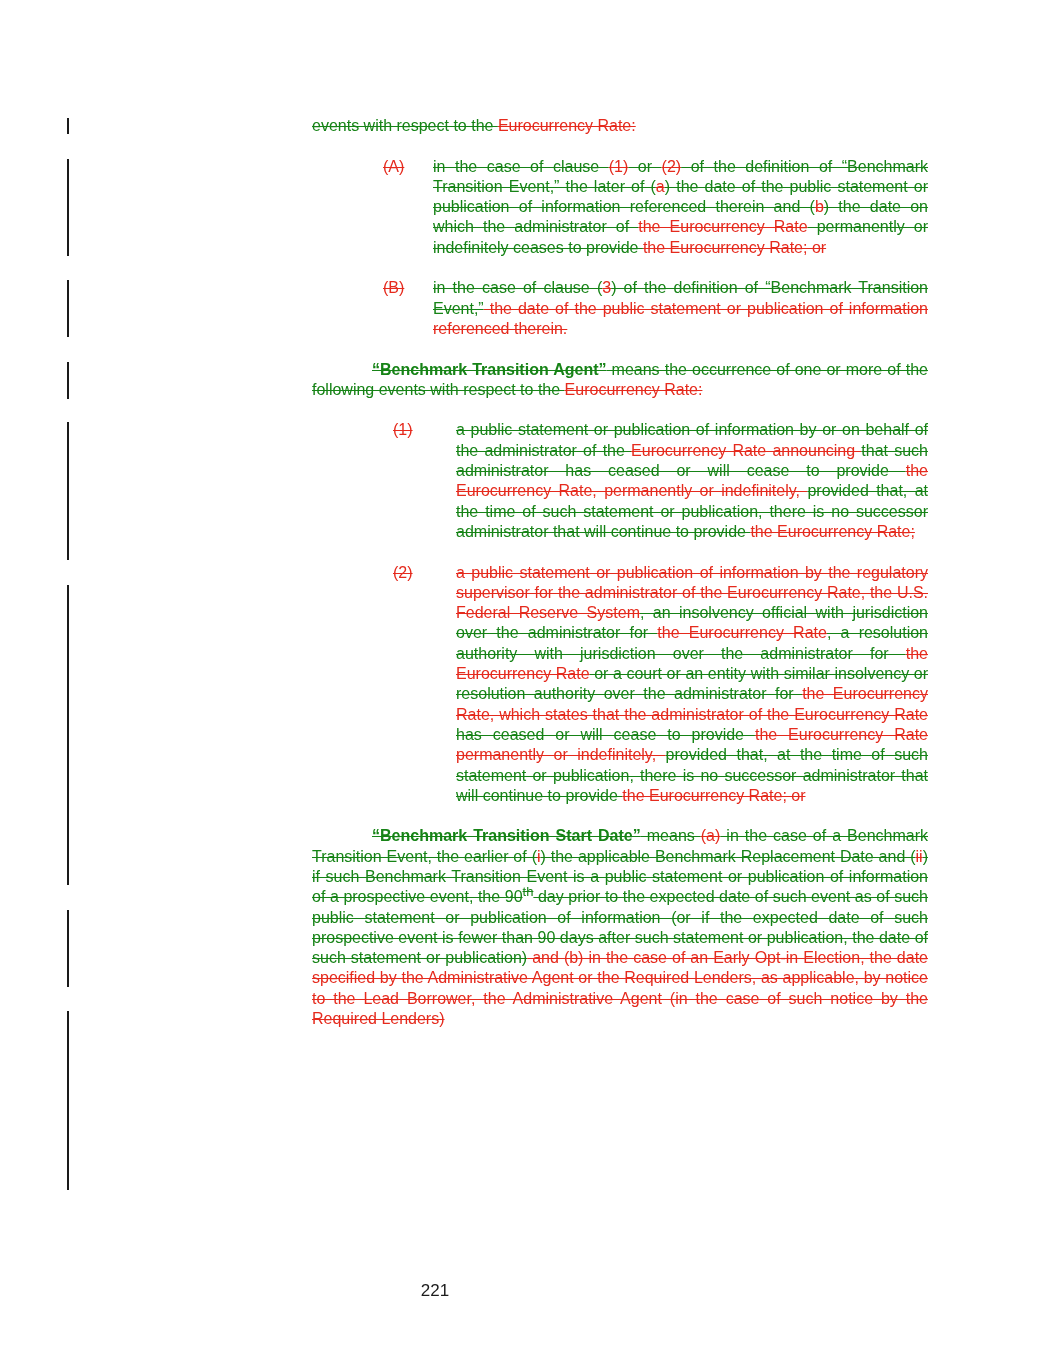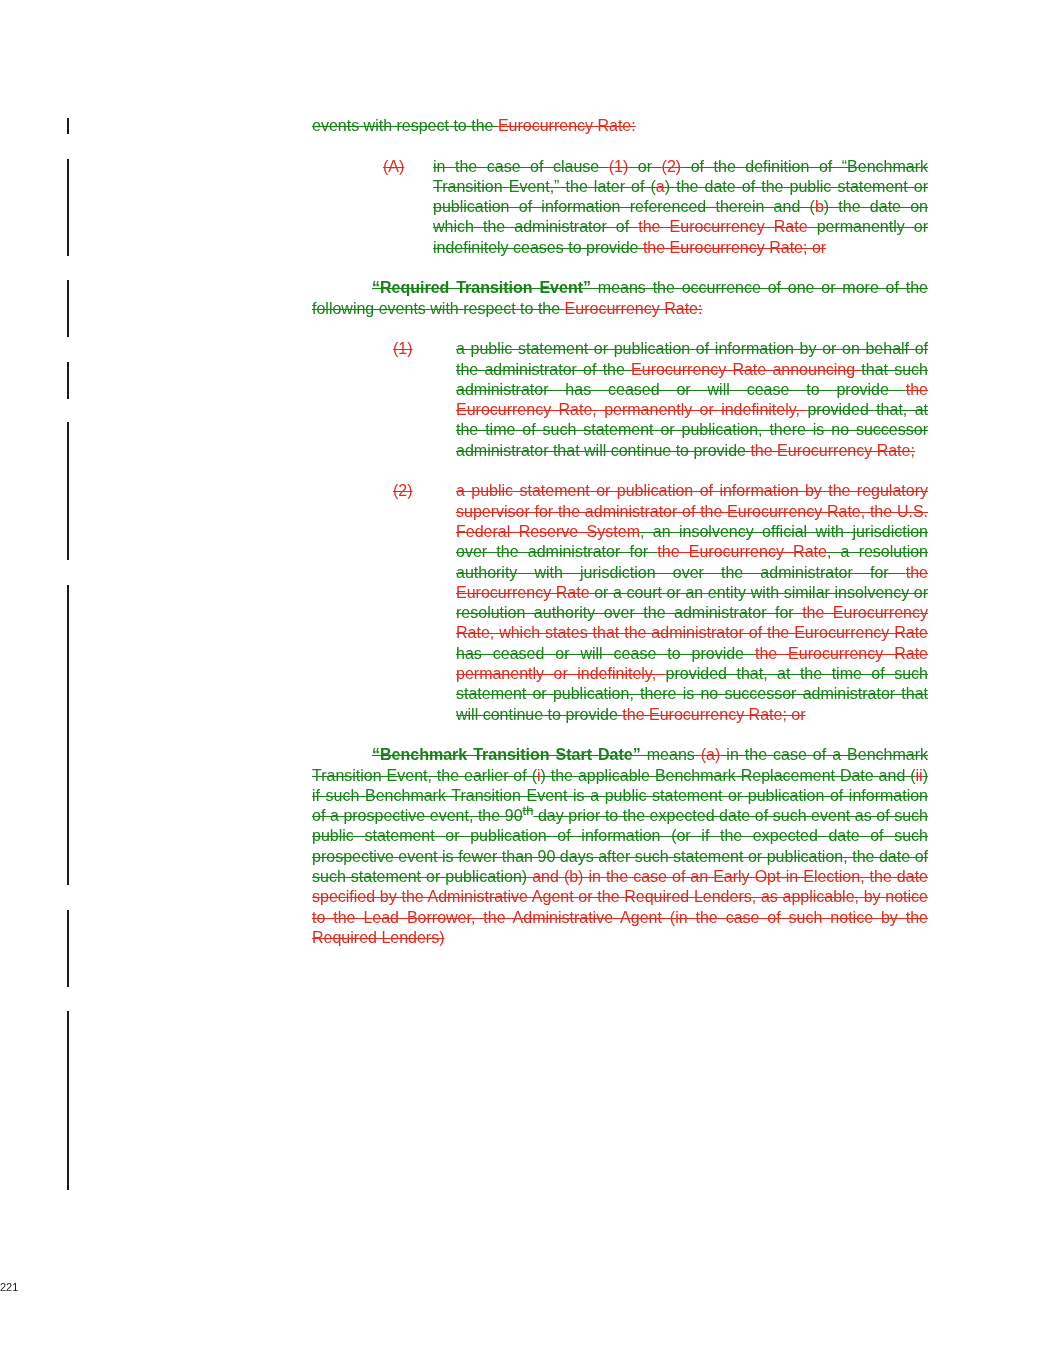--- a/index.html
+++ b/index.html
@@ -47,32 +47,34 @@
     position: absolute;
     left: 67px;
     width: 2px;
     background: #1a1a1a;
   }
   .pagenum {
     position: absolute;
     top: 1281px;
     left: 0;
     width: 870px;
-    font-size: 11px;
+    text-align: center;
+    font-size: 17px;
     color: var(--ink);
   }
 </style>
 </head>
 <body>
 
 <div class="page">
   <div class="content">
     <p class="para"><span class="green">events with respect to the </span><span class="red">Eurocurrency Rate:</span></p>
     <p class="para hang-outer"><span class="label red">(A)</span><span class="green">in the case of clause </span><span class="red">(1)</span><span class="green"> or </span><span class="red">(2)</span><span class="green"> of the definition of “Benchmark Transition Event,” the later of (</span><span class="red">a</span><span class="green">) the date of the public statement or publication of information referenced therein and (</span><span class="red">b</span><span class="green">) the date on which the administrator of </span><span class="red">the Eurocurrency Rate</span><span class="green"> permanently or indefinitely ceases to provide </span><span class="red">the Eurocurrency Rate; or</span></p>
-    <p class="para indent"><span class="green bold">“Required Transition Event”</span><span class="green"> means the occurrence of one or more of the following events with respect to the </span><span class="red">Eurocurrency Rate:</span></p>
+    <p class="para hang-outer"><span class="label red">(B)</span><span class="green">in the case of clause (</span><span class="red">3</span><span class="green">) of the definition of “Benchmark Transition Event,”</span><span class="red"> the date of the public statement or publication of information referenced therein.</span></p>
+    <p class="para indent"><span class="green bold">“Benchmark Transition Agent”</span><span class="green"> means the occurrence of one or more of the following events with respect to the </span><span class="red">Eurocurrency Rate:</span></p>
     <p class="para hang-inner"><span class="label red">(1)</span><span class="green">a public statement or publication of information by or on behalf of the administrator of the </span><span class="red">Eurocurrency Rate announcing </span><span class="green">that such administrator has ceased or will cease to provide </span><span class="red">the Eurocurrency Rate, permanently or indefinitely, </span><span class="green">provided that, at the time of such statement or publication, there is no successor administrator that will continue to provide </span><span class="red">the Eurocurrency Rate;</span></p>
     <p class="para hang-inner"><span class="label red">(2)</span><span class="red">a public statement or publication of information by the regulatory supervisor for the administrator of the Eurocurrency Rate, the U.S. Federal Reserve System</span><span class="green">, an insolvency official with jurisdiction over the administrator for </span><span class="red">the Eurocurrency Rate</span><span class="green">, a resolution authority with jurisdiction over the administrator for </span><span class="red">the Eurocurrency Rate</span><span class="green"> or a court or an entity with similar insolvency or resolution authority over the administrator for </span><span class="red">the Eurocurrency Rate, which states that the administrator of the Eurocurrency Rate </span><span class="green">has ceased or will cease to provide </span><span class="red">the Eurocurrency Rate permanently or indefinitely, </span><span class="green">provided that, at the time of such statement or publication, there is no successor administrator that will continue to provide </span><span class="red">the Eurocurrency Rate; or</span></p>
     <p class="para indent"><span class="green bold">“Benchmark Transition Start Date”</span><span class="green"> means </span><span class="red">(a)</span><span class="green"> in the case of a Benchmark Transition Event, the earlier of (</span><span class="red">i</span><span class="green">) the applicable Benchmark Replacement Date and (</span><span class="red">ii</span><span class="green">) if such Benchmark Transition Event is a public statement or publication of information of a prospective event, the 90</span><span class="green sup">th</span><span class="green"> day prior to the expected date of such event as of such public statement or publication of information (or if the expected date of such prospective event is fewer than 90 days after such statement or publication, the date of such statement or publication)</span><span class="red"> and (b) in the case of an Early Opt-in Election, the date specified by the Administrative Agent or the Required Lenders, as applicable, by notice to the Lead Borrower, the Administrative Agent (in the case of such notice by the Required Lenders)</span></p>
   </div>
   <div class="pagenum">221</div>
 <div class="cbar" style="top: 118px; height: 16px;"></div>
     <div class="cbar" style="top: 159px; height: 97px;"></div>
     <div class="cbar" style="top: 280px; height: 57px;"></div>
     <div class="cbar" style="top: 362px; height: 37px;"></div>
     <div class="cbar" style="top: 422px; height: 138px;"></div>

